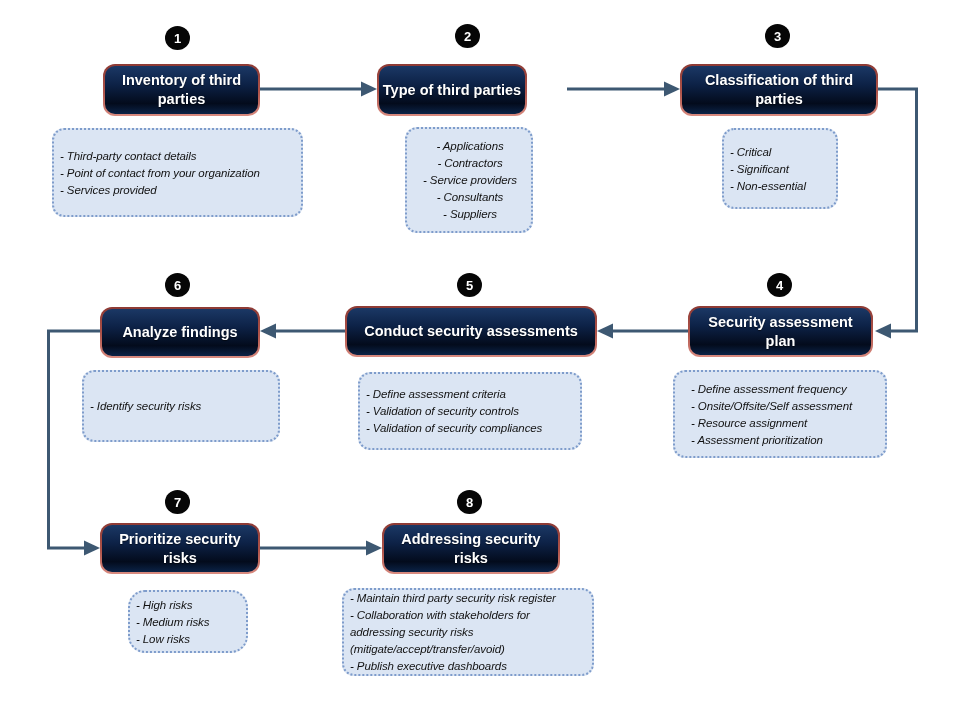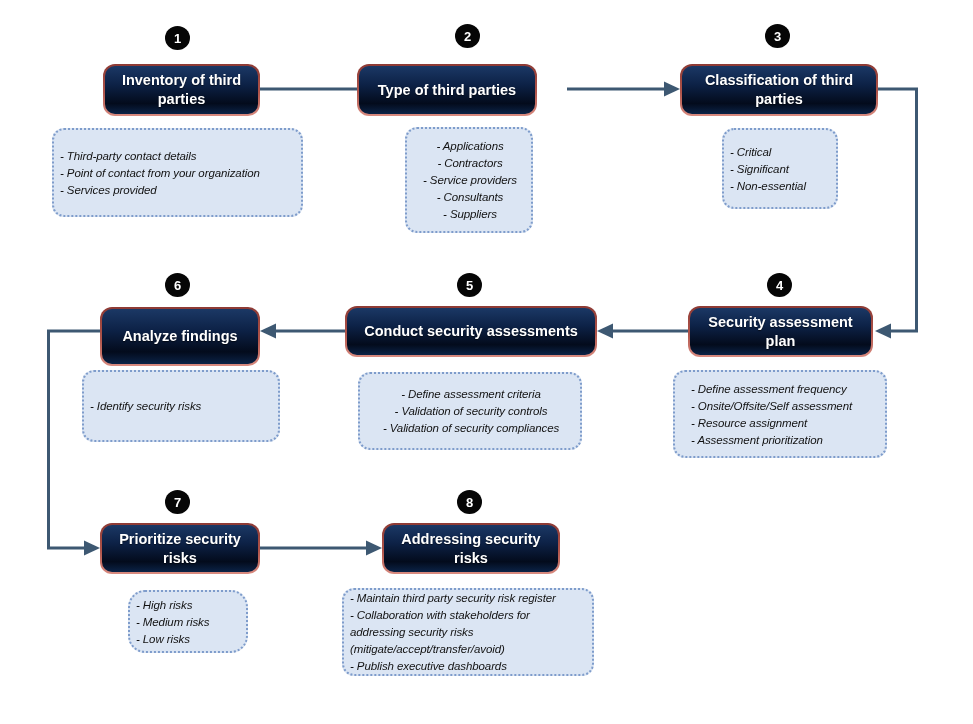--- a/index.html
+++ b/index.html
@@ -60,21 +60,21 @@
   </div>
   <div class="note" style="left:52px;top:128px;width:251px;height:89px;">
     <div>- Third-party contact details</div>
     <div>- Point of contact from your organization</div>
     <div>- Services provided</div>
   </div>
 
   <div class="badge" style="left:455px;top:24px;">
     <span>2</span>
   </div>
-  <div class="stepbox" style="left:357px;top:64px;width:180px;height:52px;">
+  <div class="stepbox" style="left:377px;top:64px;width:150px;height:52px;">
     <div class="stepbox-inner">Type of third parties</div>
   </div>
   <div class="note" style="left:405px;top:127px;width:128px;height:106px;align-items:center;">
     <div>- Applications</div>
     <div>- Contractors</div>
     <div>- Service providers</div>
     <div>- Consultants</div>
     <div>- Suppliers</div>
   </div>
 
@@ -102,30 +102,30 @@
     <div>- Resource assignment</div>
     <div>- Assessment prioritization</div>
   </div>
 
   <div class="badge" style="left:457px;top:273px;">
     <span>5</span>
   </div>
   <div class="stepbox" style="left:345px;top:306px;width:252px;height:51px;">
     <div class="stepbox-inner">Conduct security assessments</div>
   </div>
-  <div class="note" style="left:358px;top:372px;width:224px;height:78px;align-items:center;">
+  <div class="note" style="left:358px;top:372px;width:224px;height:78px;">
     <div>- Define assessment criteria</div>
     <div>- Validation of security controls</div>
     <div>- Validation of security compliances</div>
   </div>
 
   <div class="badge" style="left:165px;top:273px;">
     <span>6</span>
   </div>
-  <div class="stepbox" style="left:100px;top:307px;width:160px;height:59px;">
+  <div class="stepbox" style="left:100px;top:307px;width:160px;height:51px;">
     <div class="stepbox-inner">Analyze findings</div>
   </div>
   <div class="note" style="left:82px;top:370px;width:198px;height:72px;">
     <div>- Identify security risks</div>
   </div>
 
   <div class="badge" style="left:165px;top:490px;">
     <span>7</span>
   </div>
   <div class="stepbox" style="left:100px;top:523px;width:160px;height:51px;">

